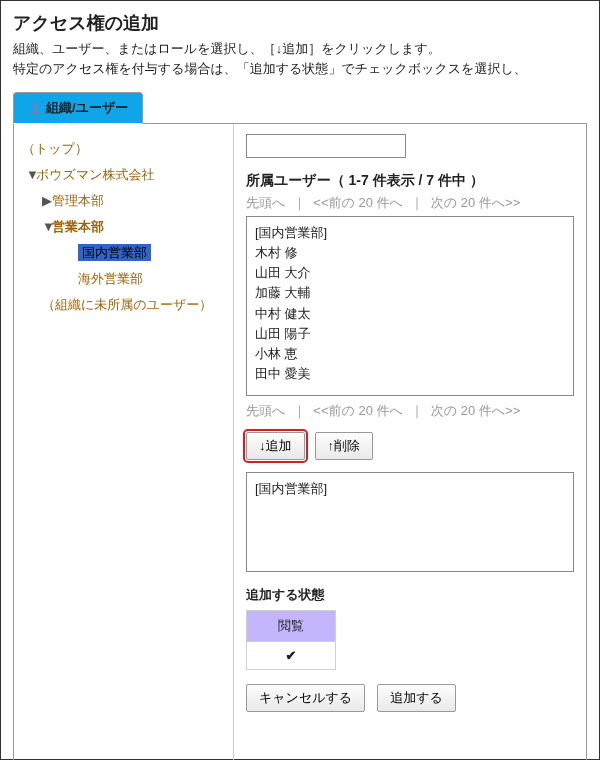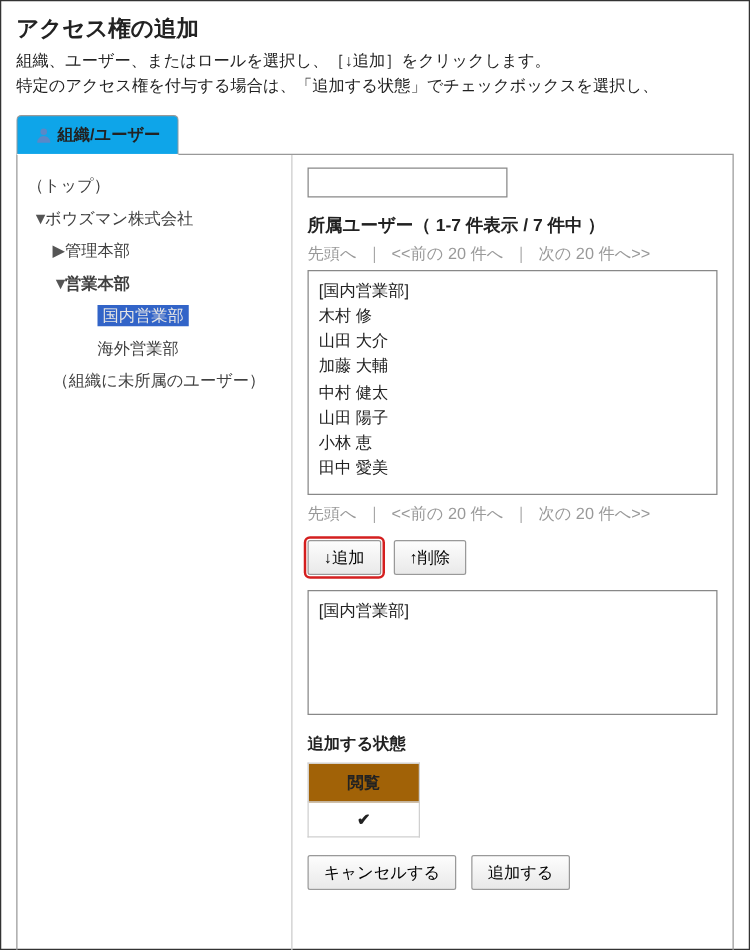--- a/index.html
+++ b/index.html
@@ -70,34 +70,34 @@
     padding: 12px 8px 8px 8px;
     border-right: 1px solid #ccc;
     overflow: hidden;
   }
   .col-right {
     flex: 1;
     padding: 10px 12px 12px 12px;
     overflow: hidden;
   }
   
-  .tree a { color: #404040; text-decoration: none; }
+  .tree a { color: #a16207; text-decoration: none; }
   .tree-row { padding: 4px 0; white-space: nowrap; }
   .tree .caret { display:inline-block; width: 10px; color:#555; }
   .tree .lvl1 { padding-left: 0; }
   .tree .lvl2 { padding-left: 4px; }
   .tree .lvl3 { padding-left: 20px; }
   .tree .lvl5 { padding-left: 56px; }
   .tree .bold { font-weight: bold; }
   .tree .selected {
     background: #3264c8;
     color: #fff;
     padding: 1px 4px;
   }
-  .tree .selected a { color: #e5e5e5; }
+  .tree .selected a { color: #000000; }
   
   .search-row {
     display: flex;
     gap: 10px;
     align-items: center;
     margin-bottom: 14px;
   }
   .search-row input[type="text"] {
     width: 160px;
     height: 24px;
@@ -149,21 +149,21 @@
     border-collapse: collapse;
     width: 90px;
     margin-bottom: 14px;
   }
   .state-table th, .state-table td {
     border: 1px solid #d0d0d0;
     padding: 6px 8px;
     text-align: center;
     font-size: 13px;
   }
-  .state-table th { background:#a16207; font-weight: bold; }
+  .state-table th { background:#c4b5fd; font-weight: normal; }
   .check { font-weight: bold; }
   .footer-btns { display:flex; gap:12px; }
 </style>
 </head>
 <body>
 
 <div class="frame">
 
   <h1 class="page-title">アクセス権の追加</h1>
   <p class="page-desc">組織、ユーザー、またはロールを選択し、［↓追加］をクリックします。

